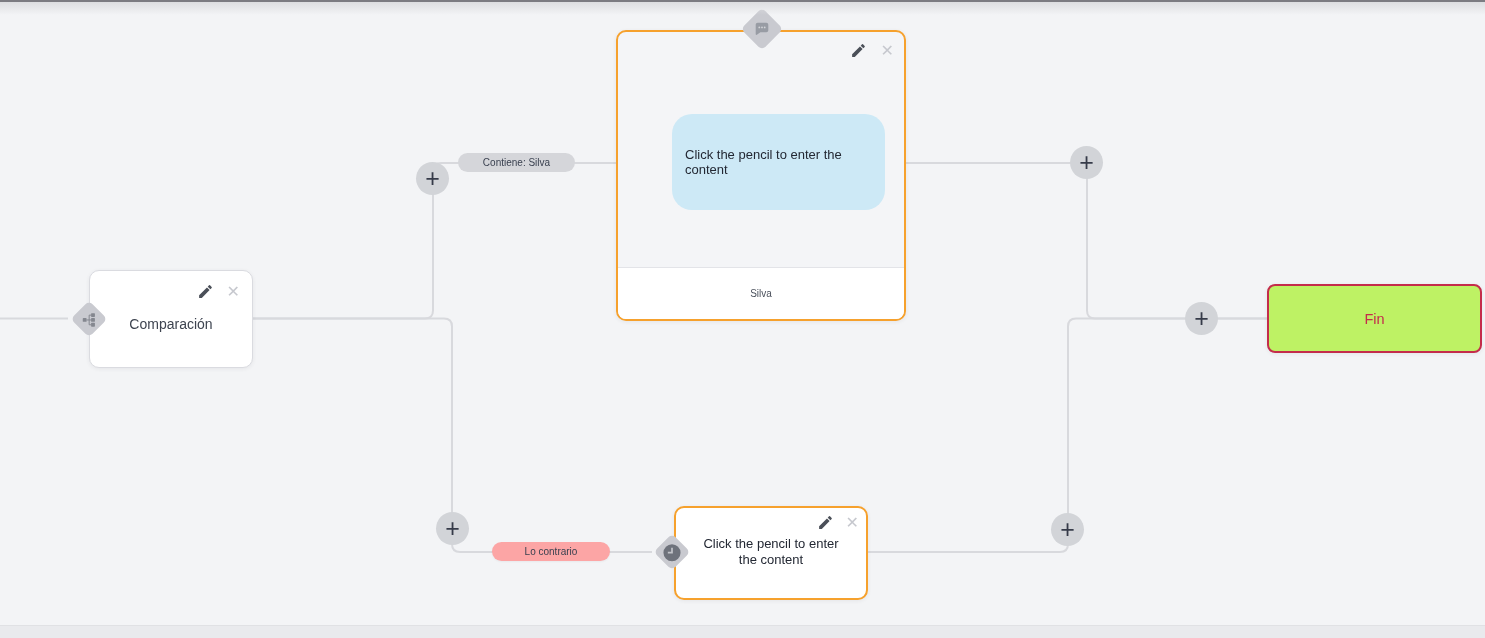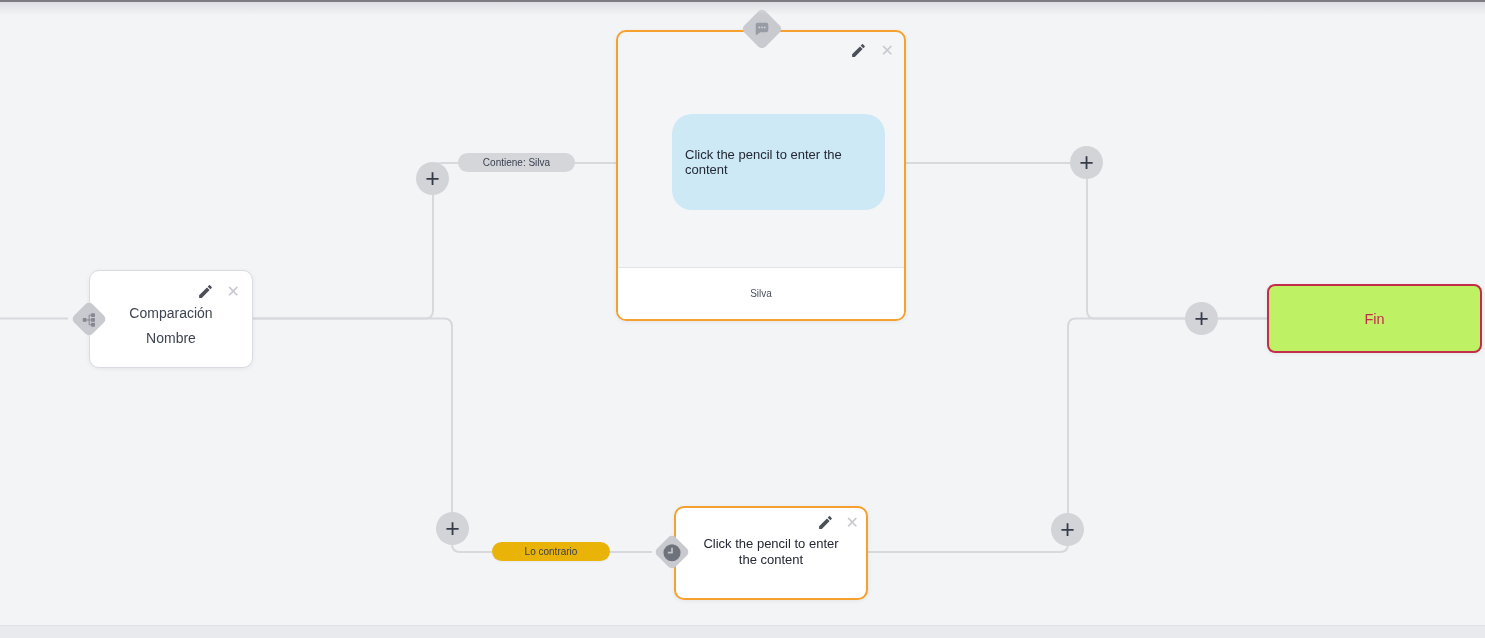--- a/index.html
+++ b/index.html
@@ -20,21 +20,21 @@
   
   .node { position:absolute; border-radius:10px; box-shadow:0 1px 4px rgba(40,45,60,.07); z-index:10; }
   .icon-row { position:absolute; display:flex; align-items:center; z-index:5; }
   .pencil-btn { width:17px; height:17px; cursor:pointer; display:flex; }
   .pencil-btn svg { width:100%; height:100%; fill:#4a4f58; }
   .close-btn { color:#c6c8ce; font-size:16px; line-height:16px; cursor:pointer; }
 
   
   .node-condition { left:89px; top:270px; width:164px; height:98px;
                     background:#ffffff; border:1px solid #dadbe0; }
-  .cond-title { margin-top:30px; text-align:center; font-size:14px; line-height:25px; color:#3e4450; }
+  .cond-title { margin-top:41px; text-align:center; font-size:14px; line-height:25px; color:#3e4450; }
 
   
   .node-message { left:616px; top:30px; width:290px; height:291px;
                   background:#f4f5f7; border:2px solid #f6a12d; }
   .msg-bubble { position:absolute; left:54px; top:82px; width:213px; height:96px;
                 background:#cde9f6; border-radius:20px; display:flex; align-items:center;
                 padding:0 16px 0 13px; font-size:13px; line-height:15.5px; color:#232833; }
   .msg-footer { position:absolute; left:0; right:0; bottom:0; height:52px; background:#ffffff;
                 border-top:1px solid #e3e4e8; border-radius:0 0 8px 8px;
                 display:flex; align-items:center; justify-content:center;
@@ -58,21 +58,21 @@
              align-items:center; justify-content:center; cursor:pointer; }
   .diamond .d-icon { transform:rotate(-45deg); display:flex; }
   .diamond-condition { left:76px;  top:306px; width:26px; height:26px; }
   .diamond-message   { left:747px; top:14px;  width:30px; height:30px; }
   .diamond-goto      { left:659px; top:539px; width:26px; height:26px; }
 
   
   .edge-pill { position:absolute; height:19px; line-height:19px; border-radius:10px;
                font-size:10px; color:#3a4150; text-align:center; z-index:6; cursor:pointer; }
   .pill-contains  { left:458px; top:153px; width:117px; background:#d5d6da; }
-  .pill-otherwise { left:492px; top:542px; width:118px; background:#eab308;
+  .pill-otherwise { left:492px; top:542px; width:118px; background:#fca5a5;
                     box-shadow:0 1px 2px rgba(40,45,60,.05); }
 
   
   .plus-btn { position:absolute; width:33px; height:33px; border-radius:50%;
               background:#d2d4d8; color:#363b49; display:flex; align-items:center;
               justify-content:center; font-size:25px; font-weight:400; line-height:1;
               z-index:8; cursor:pointer; user-select:none; }
   .plus-1 { left:416px;  top:162px; }
   .plus-2 { left:436px;  top:512px; }
   .plus-3 { left:1070px; top:146px; }
@@ -104,21 +104,20 @@
   <div class="node node-condition">
     <div class="icon-row" style="top:12px; right:12px; gap:13px;">
       <span class="pencil-btn">
         <svg viewBox="0 0 24 24">
             <path d="M3 17.25V21h3.75L17.8 9.94l-3.75-3.75L3 17.25zM20.7 7.04c.39-.39.39-1.02 0-1.41l-2.34-2.34a.996.996 0 0 0-1.41 0l-1.83 1.83 3.75 3.75 1.83-1.83z"></path>
           </svg>
       </span>
       <span class="close-btn">✕</span>
     </div>
     <div class="cond-title">Comparación</div>
-    <div class="cond-title" style="margin-top:0;">Nombre</div>
   </div>
 
   <div class="node node-message">
     <div class="icon-row" style="top:10px; right:10px; gap:14px;">
       <span class="pencil-btn">
         <svg viewBox="0 0 24 24">
             <path d="M3 17.25V21h3.75L17.8 9.94l-3.75-3.75L3 17.25zM20.7 7.04c.39-.39.39-1.02 0-1.41l-2.34-2.34a.996.996 0 0 0-1.41 0l-1.83 1.83 3.75 3.75 1.83-1.83z"></path>
           </svg>
       </span>
       <span class="close-btn">✕</span>

